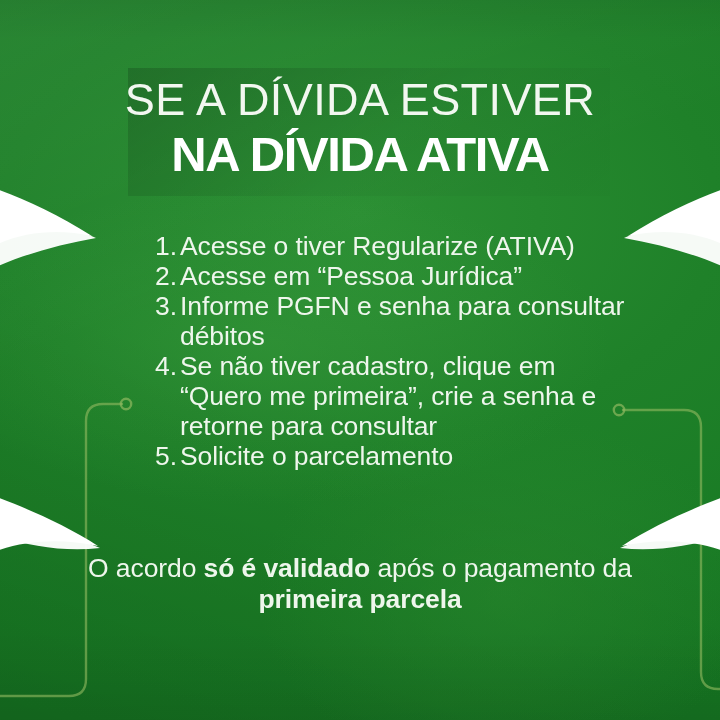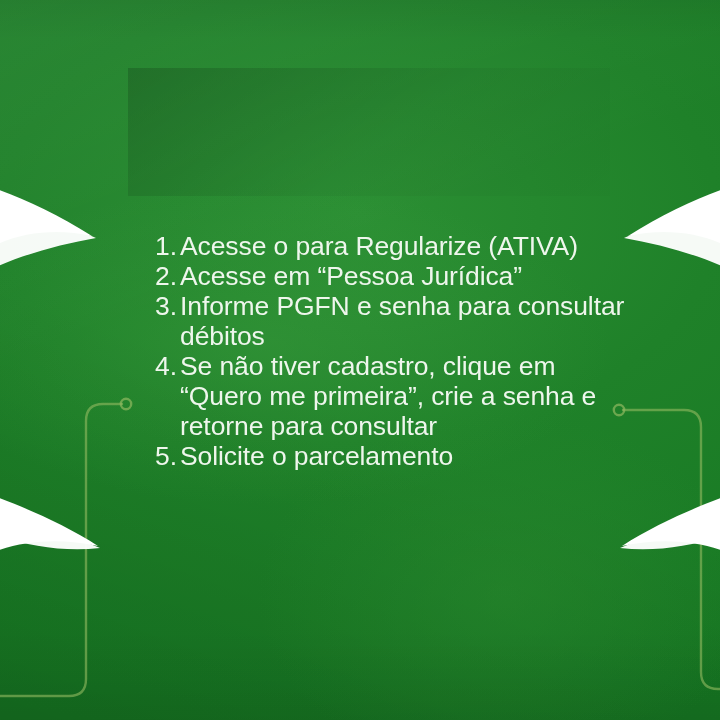--- a/index.html
+++ b/index.html
@@ -176,39 +176,42 @@
       <path d="M-6 520 C 30 524, 68 534, 100 548 C 64 552, 26 546, -6 534 Z" opacity="0.96"></path>
       <path d="M726 188 C 698 198, 662 214, 628 236 C 662 228, 700 232, 726 246 Z"></path>
       <path d="M726 212 C 690 214, 654 224, 624 238 C 658 244, 696 254, 726 268 Z" opacity="0.96"></path>
       <path d="M726 496 C 694 508, 656 524, 622 546 C 658 538, 696 540, 726 552 Z"></path>
       <path d="M726 520 C 690 524, 652 534, 620 548 C 656 552, 694 546, 726 534 Z" opacity="0.96"></path>
     </g>
   </svg>
 
   <div class="title-banner"></div>
   <div class="title-wrap">
+    <div class="title-line1">SE A DÍVIDA ESTIVER</div>
+    <div class="title-line2">NA DÍVIDA ATIVA</div>
   </div>
 
   <div class="list-wrap" id="steps-list">
       <div class="list-item">
         <div class="list-num">1.</div>
-        <div class="list-text"><b>Acesse</b><span> o para </span><b>Regularize (ATIVA)</b></div>
+        <div class="list-text"><b>Acesse</b><span> o tiver </span><b>Regularize (ATIVA)</b></div>
       </div>
       <div class="list-item">
         <div class="list-num">2.</div>
         <div class="list-text"><span>Acesse em </span><b>“Pessoa Jurídica”</b></div>
       </div>
       <div class="list-item">
         <div class="list-num">3.</div>
         <div class="list-text"><span>Informe </span><b>PGFN e senha</b><span> para consultar débitos</span></div>
       </div>
       <div class="list-item">
         <div class="list-num">4.</div>
         <div class="list-text"><span>Se </span><b>não</b><span> tiver cadastro, clique em </span><b>“Quero me primeira”</b><span>, crie a senha e retorne para consultar</span></div>
       </div>
       <div class="list-item">
         <div class="list-num">5.</div>
         <div class="list-text"><span>Solicite o </span><b>parcelamento</b></div>
       </div>
     </div>
 
+  <div class="footer-note" id="footer-note"><span>O acordo </span><b>só é validado</b><span> após o pagamento da </span><b>primeira parcela</b></div>
 
 </div>
 
 </body></html>

